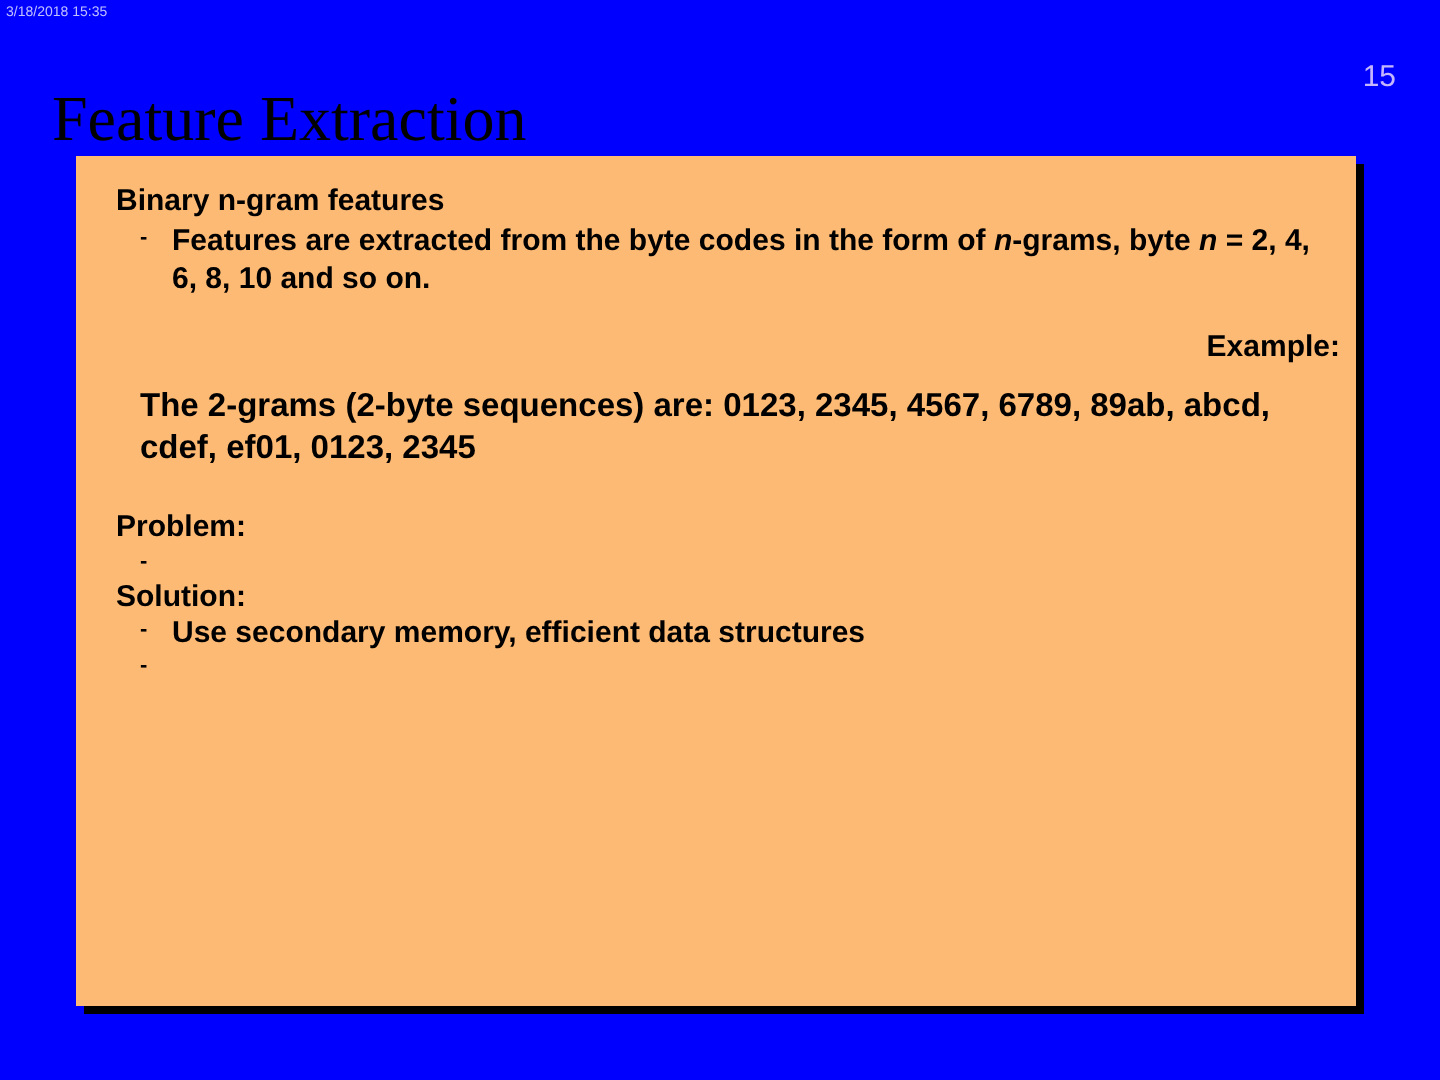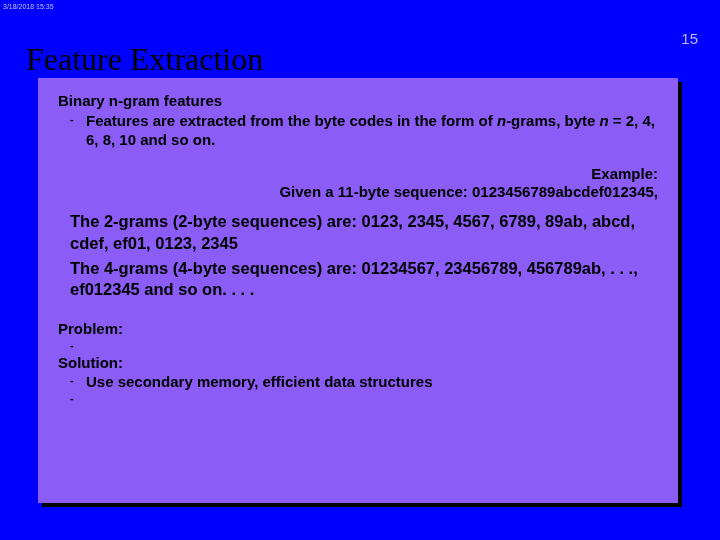--- a/index.html
+++ b/index.html
@@ -41,22 +41,22 @@
     width: 640px;
     height: 425px;
     background: #000;
   }
   .card {
     position: absolute;
     top: 78px;
     left: 38px;
     width: 640px;
     height: 425px;
-    background: #8b5cf6;
-    padding: 14px 20px 14px 20px;
+    background: #fdba74;
+    padding: 14px 8px 14px 20px;
     font-family: Arial, Helvetica, sans-serif;
     color: #000;
     font-size: 15px;
     line-height: 1.22;
   }
   .h1 { font-weight: bold; margin-bottom: 2px; }
   .indent1 { padding-left: 28px; position: relative; }
   .indent1 .dash { position: absolute; left: 12px; top: 1px; font-size: 11px; }
   .indent2 { padding-left: 42px; }
   .bold { font-weight: bold; }
@@ -81,31 +81,27 @@
   <div class="h1">Binary n-gram features</div>
   <div class="indent1 bold">
     <span class="dash">-</span>
     <span>Features are extracted from the byte codes in the form of </span><span class="ital">n</span><span>-grams,  byte </span><span class="ital">n</span><span> = 2, 4, 6, 8, 10 and so on.</span>
   </div>
 
   <div class="gap-md"></div>
 
   <div class="sec">
     <div class="bold">Example:</div>
-    <div class="indent2 bold">Given a 11-byte sequence: 0123456789abcdef012345,</div>
   </div>
 
   <div class="gap-sm"></div>
 
   <div class="sec2">
     <div class="bold" style="font-size:16.5px; line-height:1.28;">
       <span>The 2-grams (2-byte sequences) are: </span><span>0123, 2345, 4567, 6789, 89ab, abcd, cdef, ef01, 0123, 2345</span>
-    </div>
-    <div class="bold" style="font-size:16.5px; line-height:1.28; margin-top:4px;">
-      <span>The 4-grams (4-byte sequences) are: </span><span>01234567, 23456789, 456789ab, . . ., ef012345 and so on. . . .</span>
     </div>
   </div>
 
   <div class="gap-lg"></div>
 
   <div class="sec3">
     <div class="bold">Problem:</div>
     <div class="indent1 bold">
       <span class="dash">-</span>
     </div>

